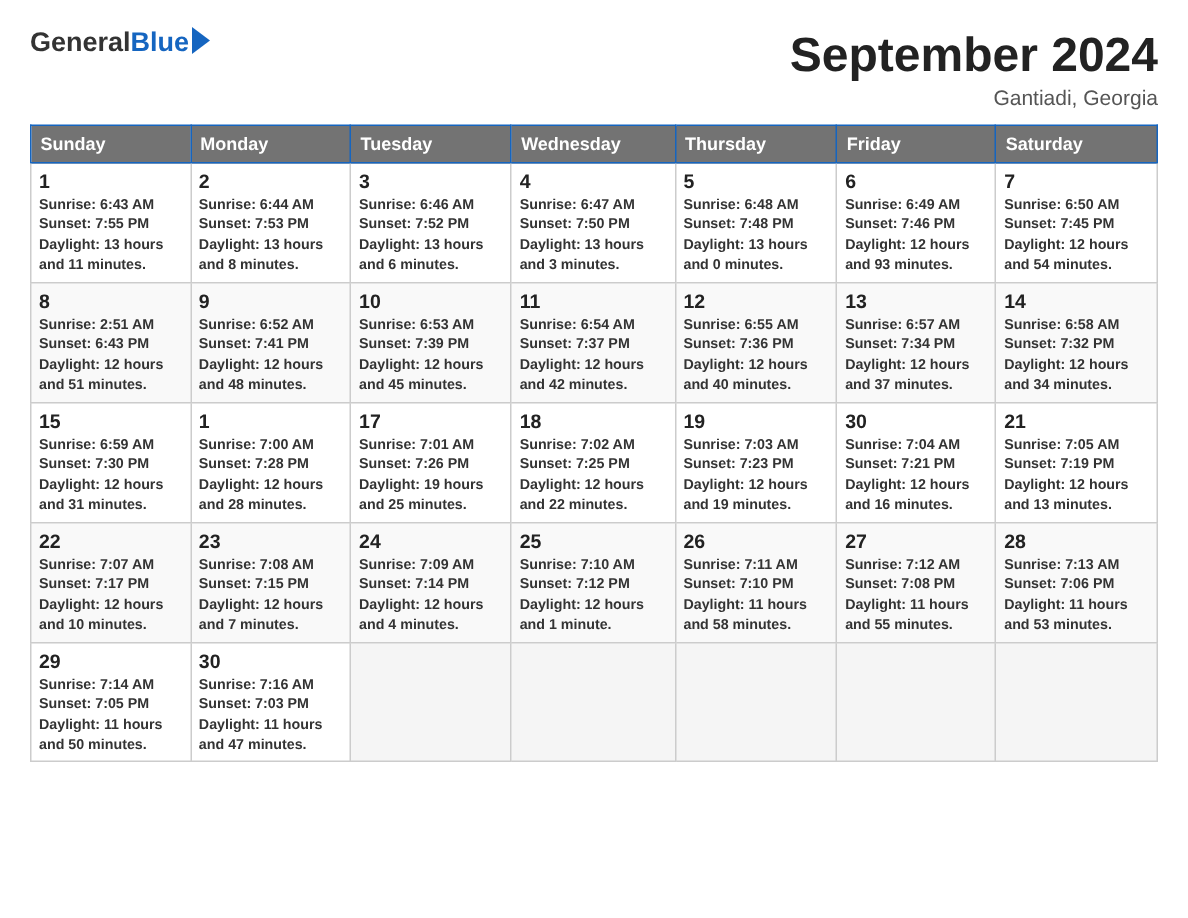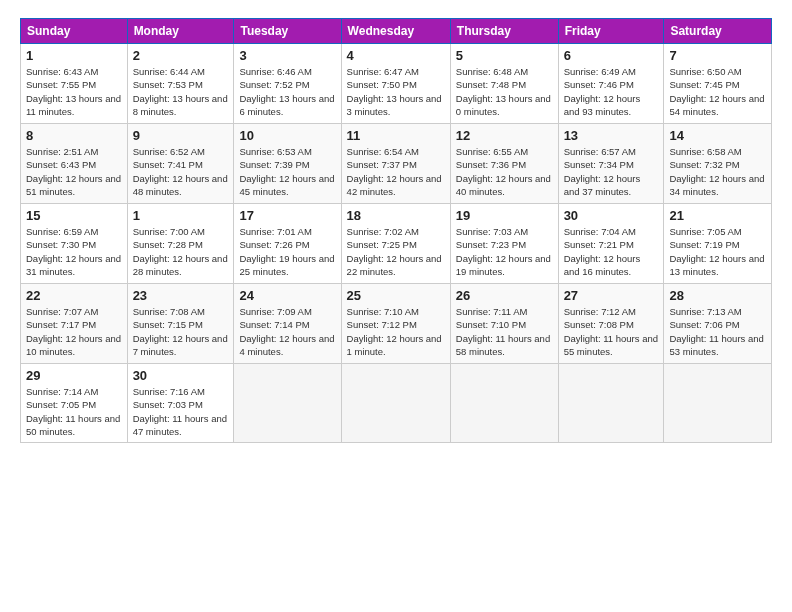--- a/index.html
+++ b/index.html
@@ -62,21 +62,21 @@
       font-size: 14px;
       color: #555;
       margin-top: 2px;
     }
     .calendar-table {
       width: 100%;
       border-collapse: collapse;
       font-size: 10px;
     }
     .calendar-table th {
-      background: #a21caf;
+      background: #737373;
       color: #fff;
       text-align: left;
       padding: 5px 6px;
       font-size: 12px;
       font-weight: bold;
       border: 1px solid #1565c0;
     }
     .calendar-table td {
       border: 1px solid #ccc;
       vertical-align: top;
@@ -92,32 +92,46 @@
       font-size: 13px;
       font-weight: bold;
       color: #222;
       display: block;
       margin-bottom: 2px;
     }
     .day-info {
       font-size: 9.5px;
       color: #333;
       line-height: 1.4;
+      font-weight: bold;
     }
     .empty-cell {
       background: #f5f5f5;
     }
     .row-shade {
       background: #f9f9f9;
     }
   </style>
 </head>
 <body>
 
 <div class="page">
+  <div class="header">
+    <div class="logo">
+      <div class="logo-text">
+        <span class="logo-general">General</span>
+        <span class="logo-blue">Blue</span>
+        <div class="logo-arrow"></div>
+      </div>
+    </div>
+    <div class="title-section">
+      <div class="month-title">September 2024</div>
+      <div class="location">Gantiadi, Georgia</div>
+    </div>
+  </div>
 
   <table class="calendar-table">
     <thead>
       <tr>
         <th>Sunday</th>
         <th>Monday</th>
         <th>Tuesday</th>
         <th>Wednesday</th>
         <th>Thursday</th>
         <th>Friday</th>

